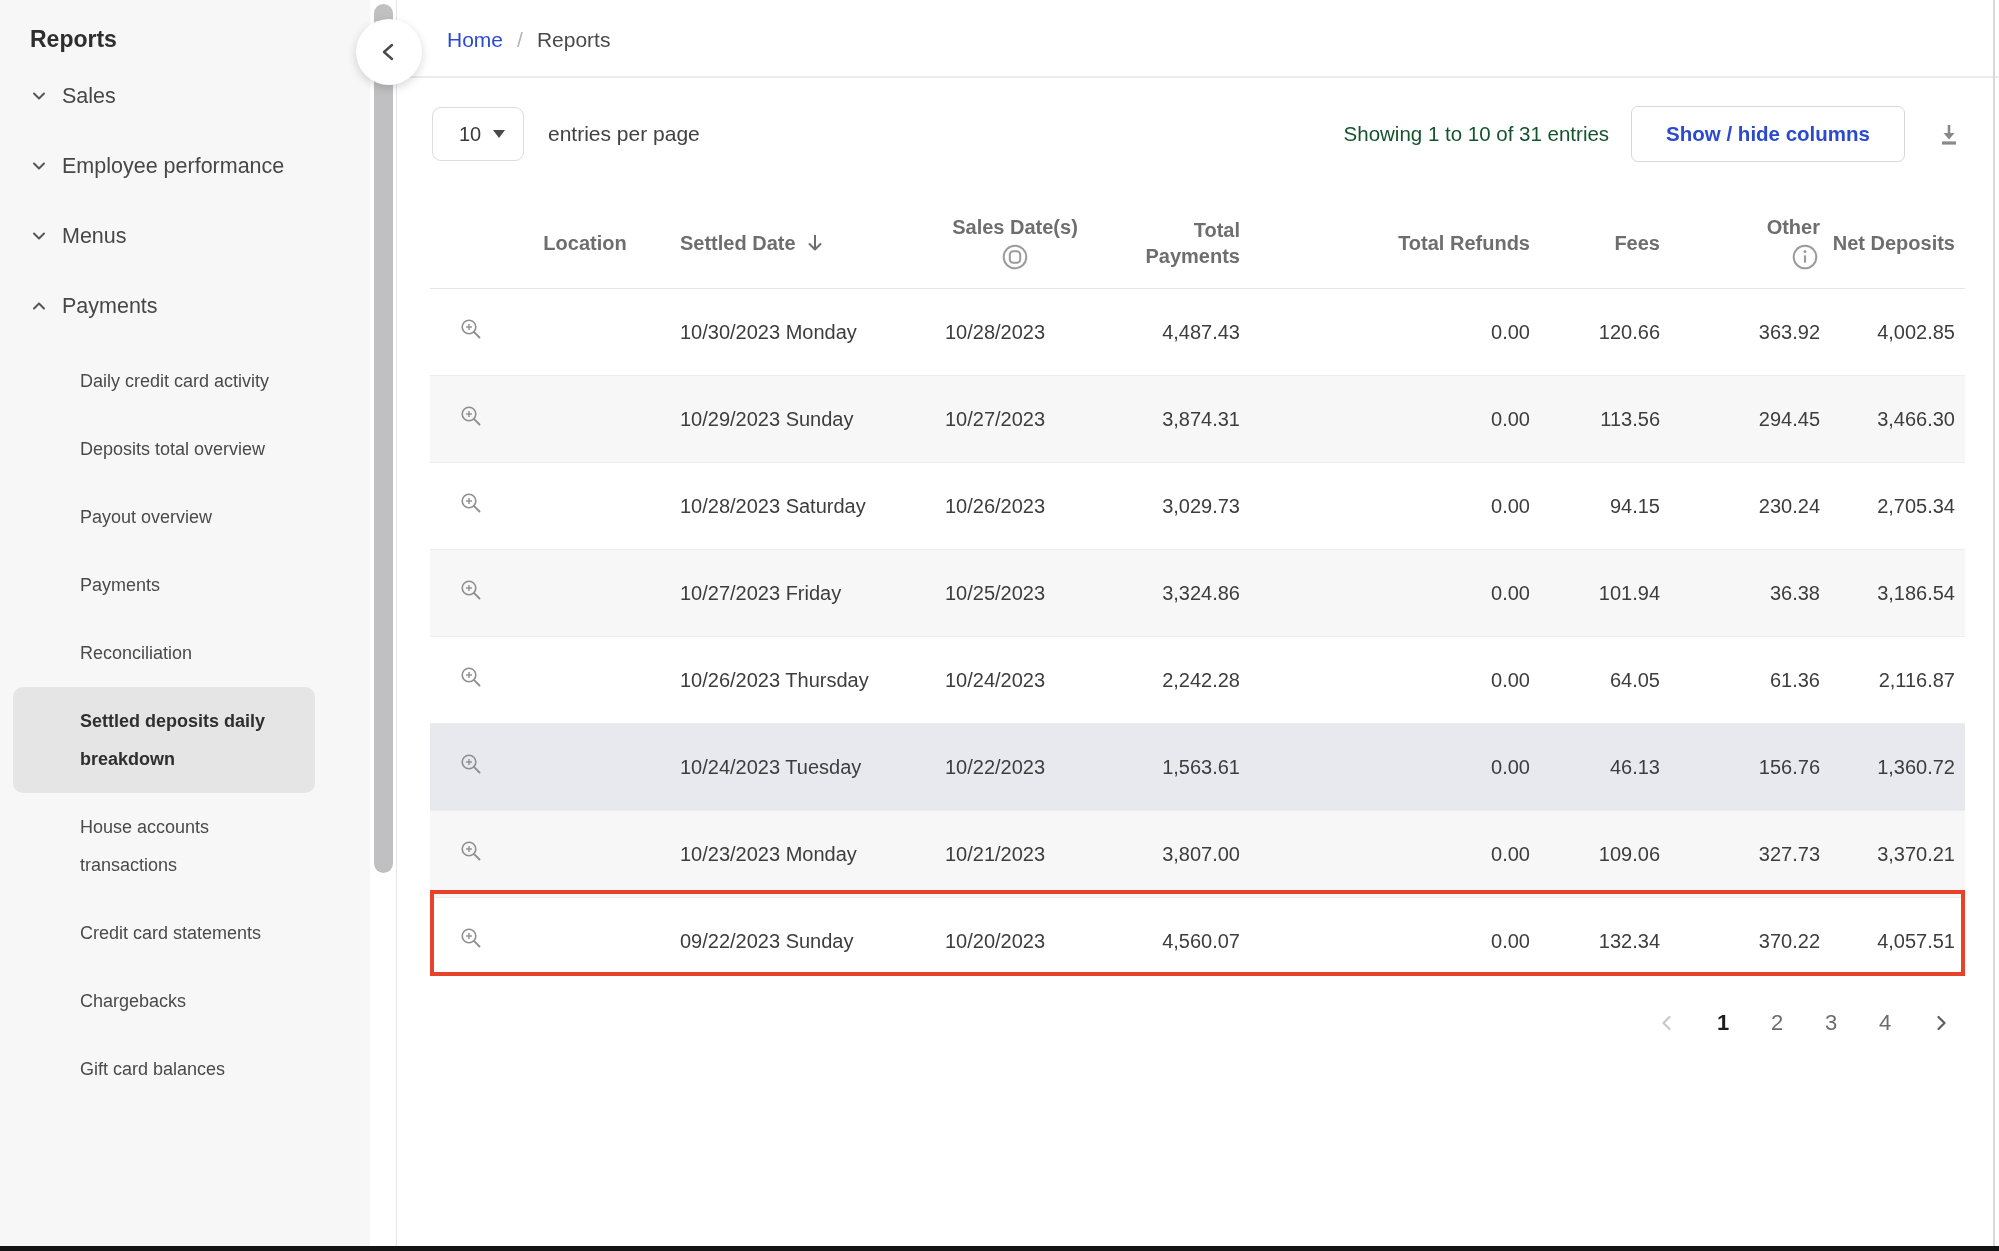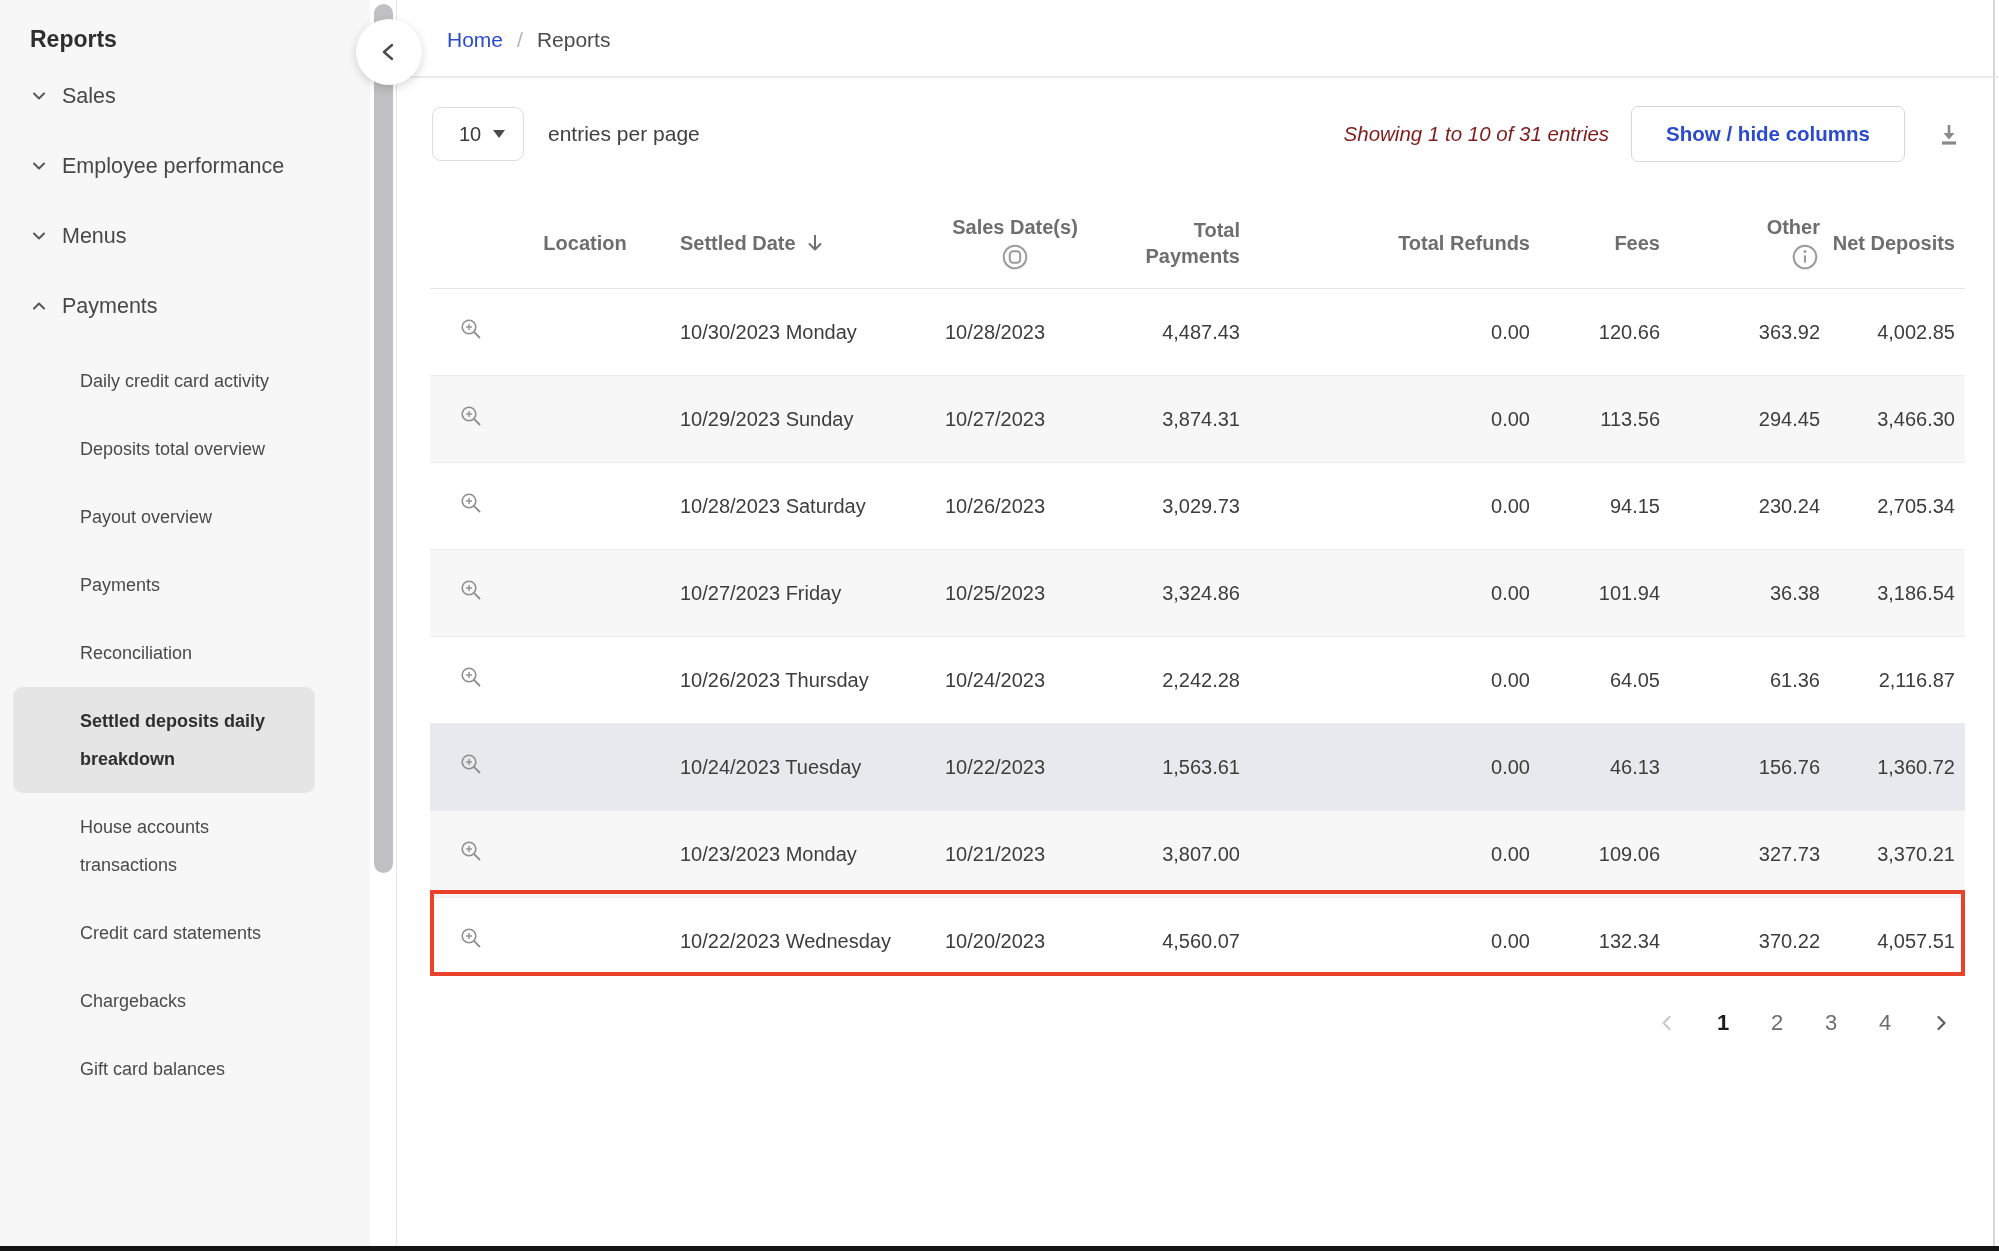--- a/index.html
+++ b/index.html
@@ -36,21 +36,21 @@
   .bc-cur{color:#4a4a4a;}
 
   .controls{margin:28px 34px 0 35px;height:56px;display:flex;align-items:center;}
   .page-size{width:92px;height:54px;box-sizing:border-box;border:1.5px solid #dcdce0;border-radius:9px;
              background:#fff;display:flex;align-items:center;justify-content:space-between;
              padding:0 18px 0 26px;font-size:20px;color:#3a3a3a;cursor:pointer;}
   .caret{width:0;height:0;border-left:6.5px solid transparent;border-right:6.5px solid transparent;
          border-top:8px solid #4a4a4a;}
   .entries-label{margin-left:24px;font-size:21px;color:#414141;}
   .spacer{flex:1;}
-  .showing{font-size:20.5px;color:#7f1d1d;margin-right:22px;font-style:italic;}
+  .showing{font-size:20.5px;color:#14532d;margin-right:22px;}
   .columns-btn{height:56px;padding:12px 34px;border:1.5px solid #d8d8dc;border-radius:7px;background:#fff;
                color:#2b4ad0;font-weight:bold;font-size:20.5px;font-family:inherit;cursor:pointer;}
   .dl-btn{margin-left:28px;background:none;border:none;padding:0;cursor:pointer;display:flex;}
 
   
   .table-wrap{position:relative;margin:36px 34px 0 33px;}
   table{width:1535px;border-collapse:collapse;table-layout:fixed;}
   thead th{height:90px;vertical-align:middle;font-size:20px;font-weight:bold;color:#6e6e6e;
            padding:0;border-bottom:1px solid #e5e5e5;line-height:26px;}
   .h-left{text-align:left;padding-left:20px;}
@@ -345,21 +345,21 @@
             <tr class="even">
     <td class="c-exp"><span class="mag">
                   <svg width="27" height="27" viewBox="0 0 27 27">
   <circle cx="11" cy="11" r="6.8" fill="none" stroke="#8f8f8f" stroke-width="1.6"></circle>
   <line x1="15.9" y1="15.9" x2="21.5" y2="21.5" stroke="#8f8f8f" stroke-width="1.9" stroke-linecap="round"></line>
   <line x1="8" y1="11" x2="14" y2="11" stroke="#8f8f8f" stroke-width="1.4"></line>
   <line x1="11" y1="8" x2="11" y2="14" stroke="#8f8f8f" stroke-width="1.4"></line>
                   </svg>
                 </span></td>
     <td class="c-left"></td>
-    <td class="c-left">10/22/2023 Wednesday</td>
+    <td class="c-left">09/22/2023 Sunday</td>
     <td class="c-sales">10/20/2023</td>
     <td class="c-num">4,560.07</td>
     <td class="c-num">0.00</td>
     <td class="c-num">132.34</td>
     <td class="c-num">370.22</td>
     <td class="c-num">4,057.51</td>
   </tr>
           </tbody>
       </table>
       <div class="sel-overlay"></div>

